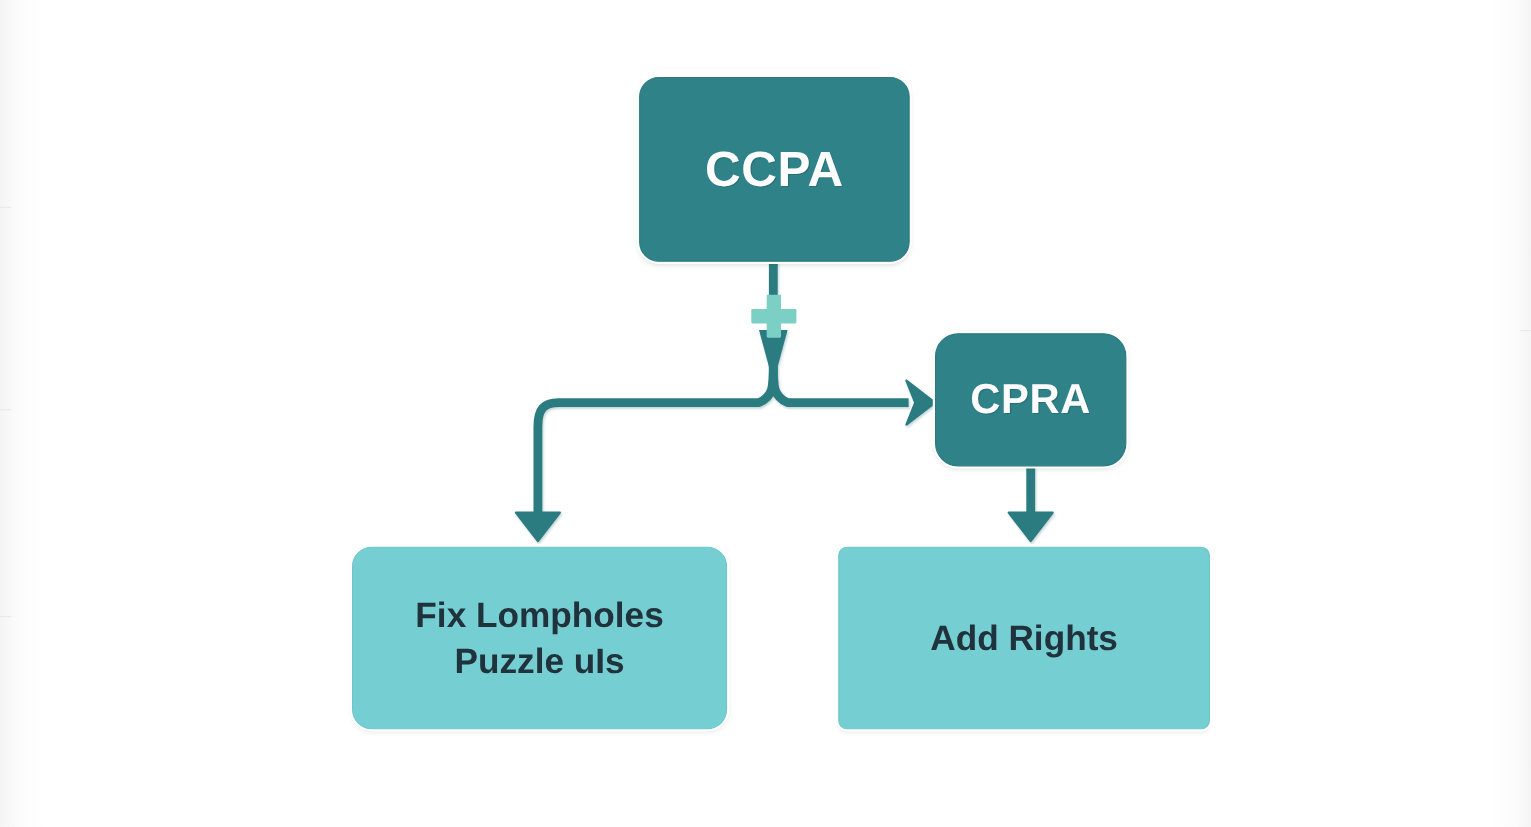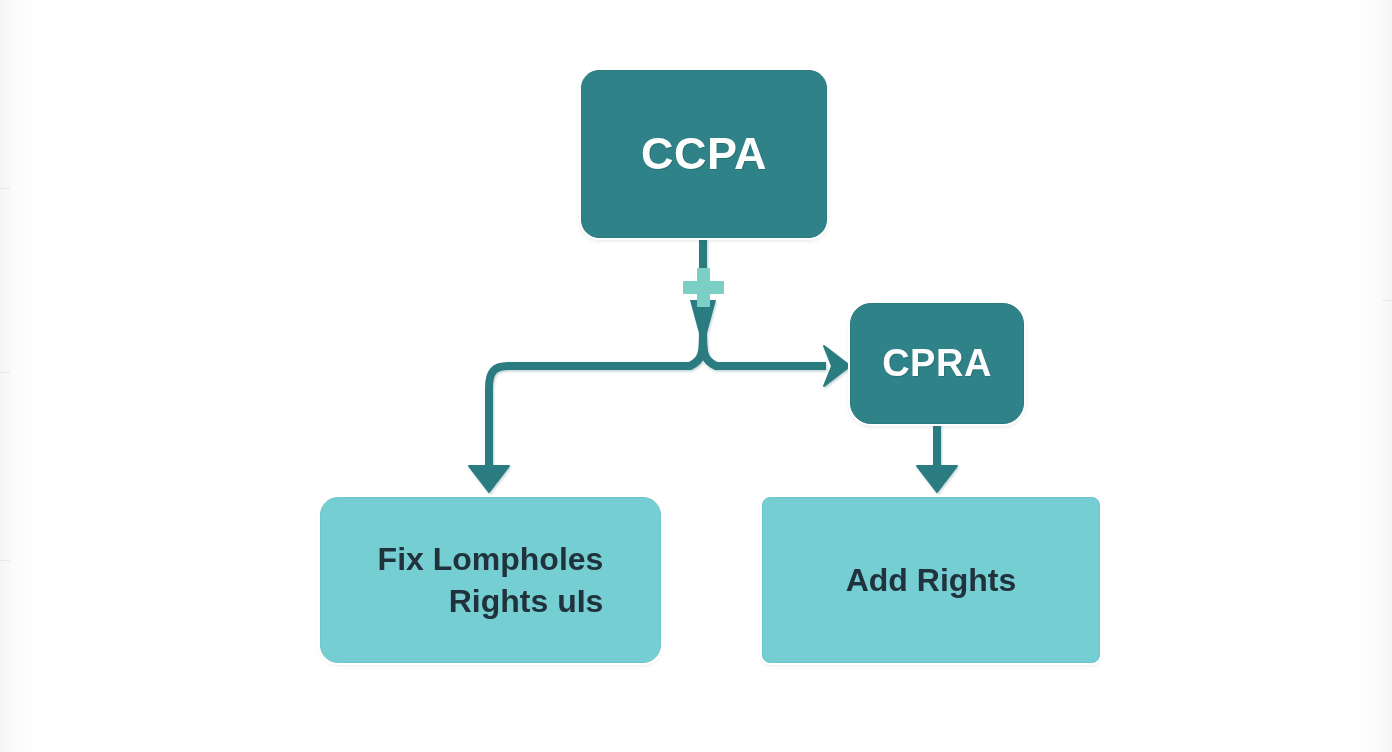--- a/index.html
+++ b/index.html
@@ -31,21 +31,21 @@
     width: 1392px;
     height: 752px;
   }
 
   .node {
     position: absolute;
     box-sizing: border-box;
     display: flex;
     align-items: center;
     justify-content: center;
-    text-align: right;
+    text-align: center;
     border-radius: 16px;
   }
   .node .node-label {
     display: block;
     white-space: pre-line;
   }
 
   .node-dark {
     background: #2f8287;
     border: 1px solid #2b7a80;
@@ -133,20 +133,20 @@
   <div class="node node-dark" id="node-ccpa">
     <span class="node-label">CCPA</span>
   </div>
 
   <div class="node node-dark" id="node-cpra">
     <span class="node-label">CPRA</span>
   </div>
 
   <div class="node node-light" id="node-loopholes">
     <span class="node-label">Fix Lompholes
-Rights uIs</span>
+Puzzle uIs</span>
   </div>
 
   <div class="node node-light" id="node-rights">
     <span class="node-label">Add Rights</span>
   </div>
 
 </div>
 
 </body></html>

